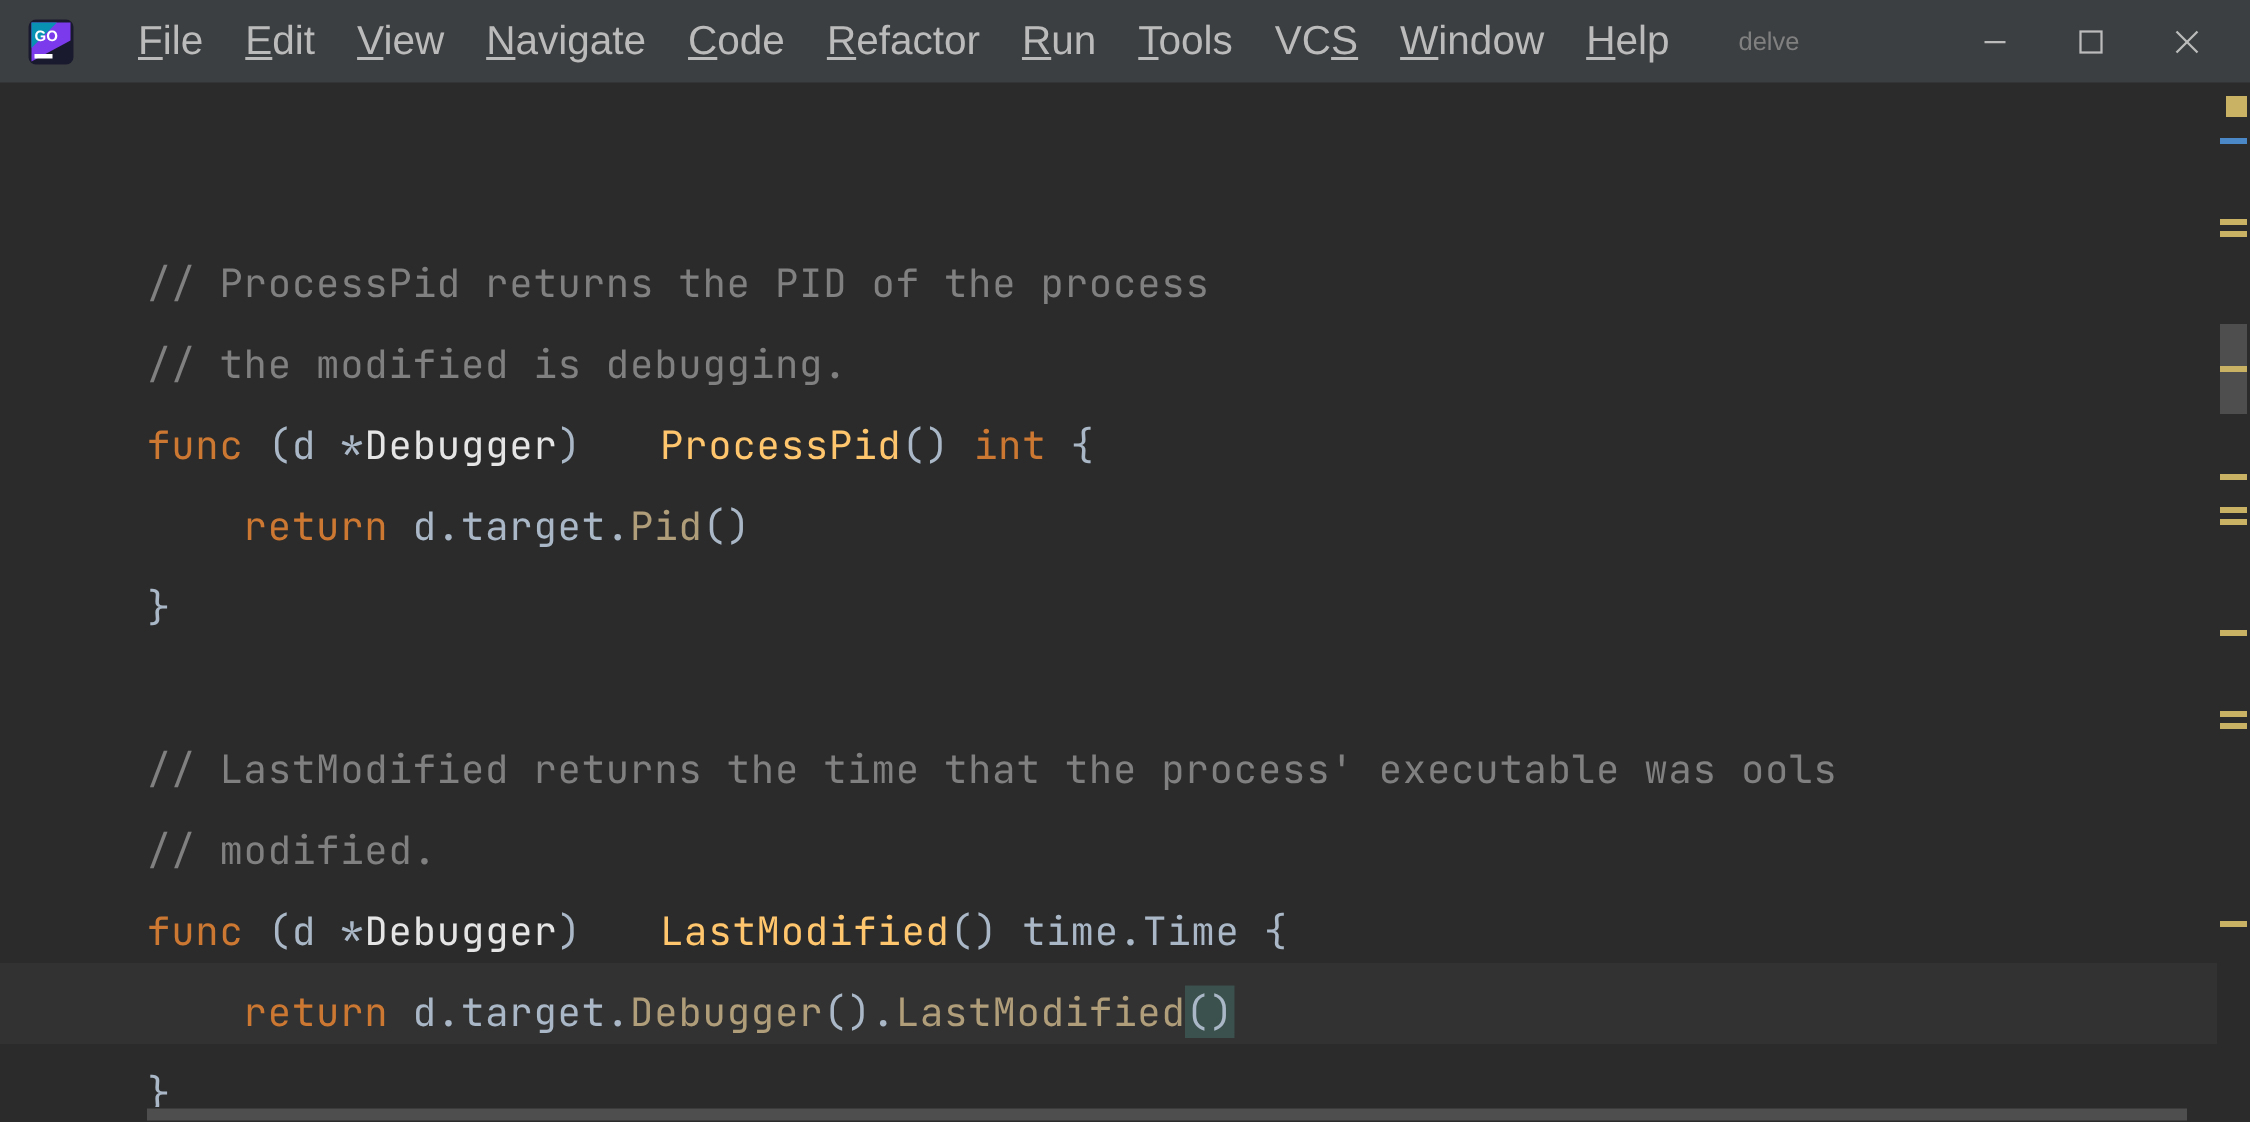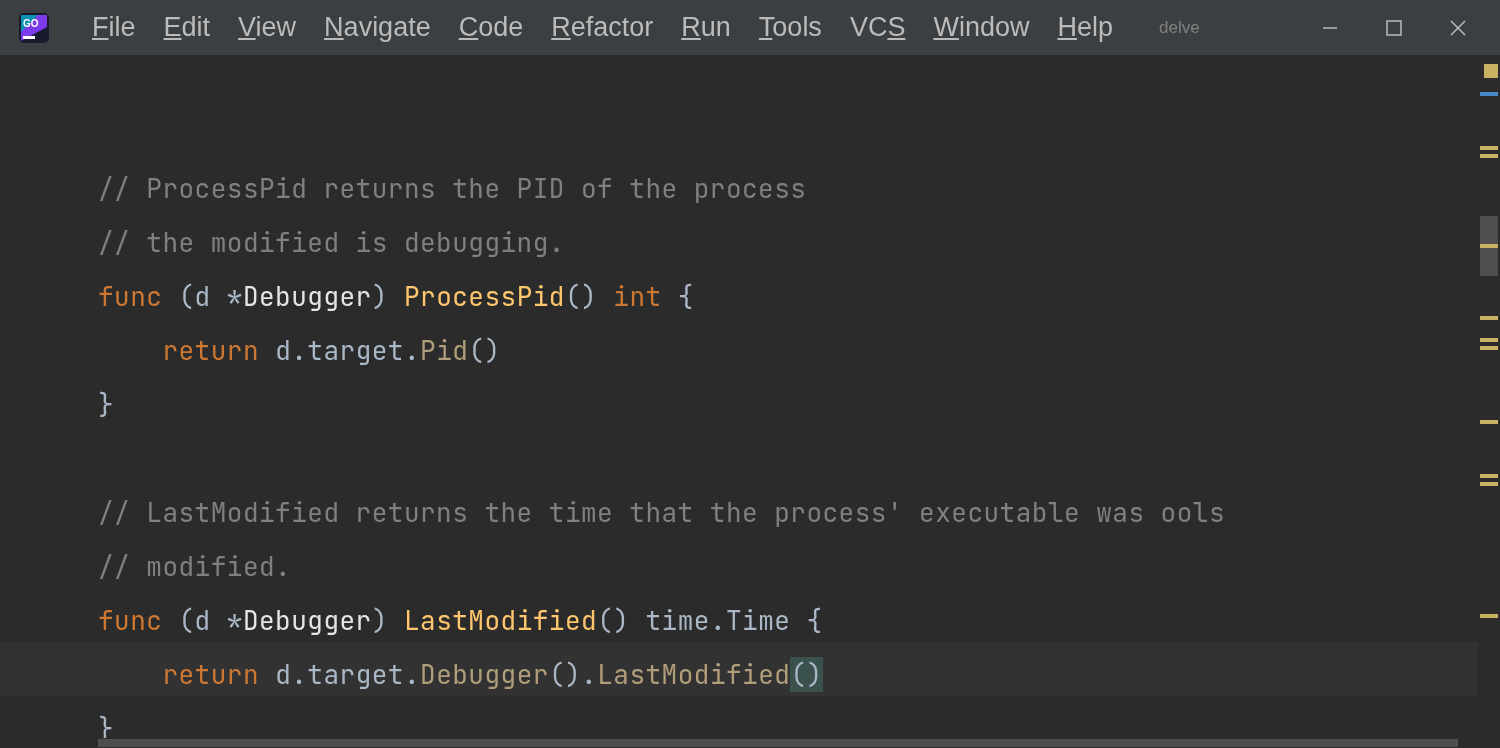--- a/index.html
+++ b/index.html
@@ -72,21 +72,21 @@
       letter-spacing: 0.5px;
       padding-left: 98px;
       padding-top: 52px;
       white-space: pre;
       color: #a9b7c6;
     }
     .comment { color: #808080; }
     .keyword { color: #cc7832; }
     .punct { color: #a9b7c6; }
     .type { color: #e5e5e5; }
-    .func-name { color: #ffc66d; }
+    .func-name { color: #ffc66d; margin-left: 36px; }
     .method { color: #b09d79; }
     .ident { color: #a9b7c6; }
     .paren-match {
       background: #3b514d;
     }
     .current-line {
       position: absolute;
       left: 0;
       right: 0;
       height: 54px;

